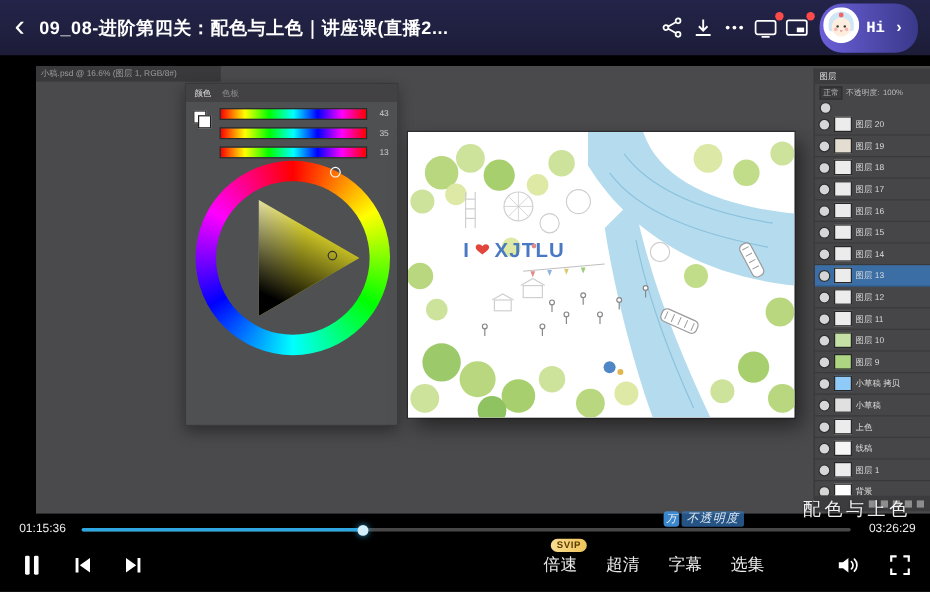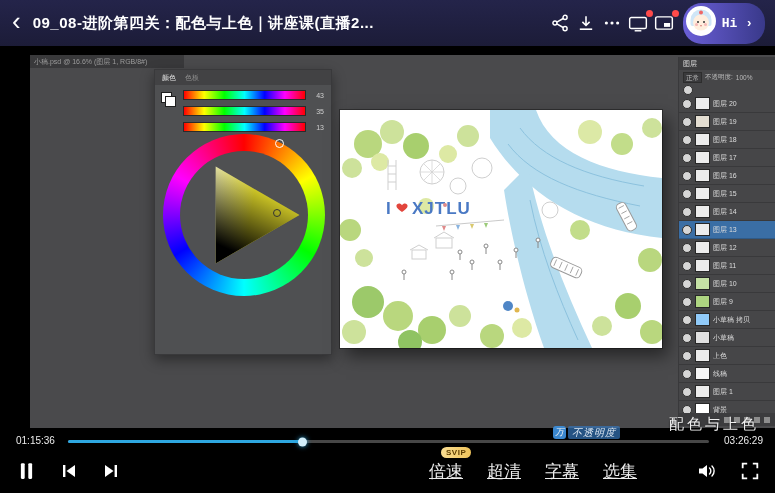--- a/index.html
+++ b/index.html
@@ -82,21 +82,21 @@
          background:rgba(255,255,255,.28);}
   .fill{height:100%;border-radius:2px;background:#2ea7e0;position:relative;}
   .thumb-dot{position:absolute;right:-4px;top:50%;transform:translateY(-50%);width:9px;height:9px;
              border-radius:50%;background:#d3effb;box-shadow:0 0 5px rgba(46,167,224,.9);}
 
   
   .controls{position:absolute;left:0;top:449px;width:775px;height:44px;display:flex;align-items:center;z-index:4;}
   .left-controls{display:flex;align-items:center;gap:26px;padding-left:18px;}
   .ctrl-btn{display:flex;align-items:center;justify-content:center;}
   .right-controls{margin-left:auto;display:flex;align-items:center;gap:24px;padding-right:16px;}
-  .ctrl-label{color:#ececec;font-size:17px;white-space:nowrap;text-decoration:underline;}
+  .ctrl-label{color:#ececec;font-size:14px;white-space:nowrap;}
   .quality-wrap{position:relative;}
   .svip{position:absolute;left:-46px;top:-13px;background:linear-gradient(90deg,#f9dd92,#eec35a);
         color:#5c3d00;font-size:8px;font-weight:700;padding:1px 5px;border-radius:7px;letter-spacing:.5px;}
   .vol-btn{margin-left:36px;}
 
   
   .wm-site{position:absolute;right:16px;top:415px;color:rgba(255,255,255,.92);font-size:15px;
            letter-spacing:3px;z-index:7;text-shadow:0 1px 2px rgba(0,0,0,.6);}
   .wm-url{position:absolute;right:60px;top:456px;color:#d9b873;font-size:16px;z-index:7;
           font-family:"Liberation Serif",serif;letter-spacing:.5px;text-shadow:0 1px 3px rgba(0,0,0,.65);}

